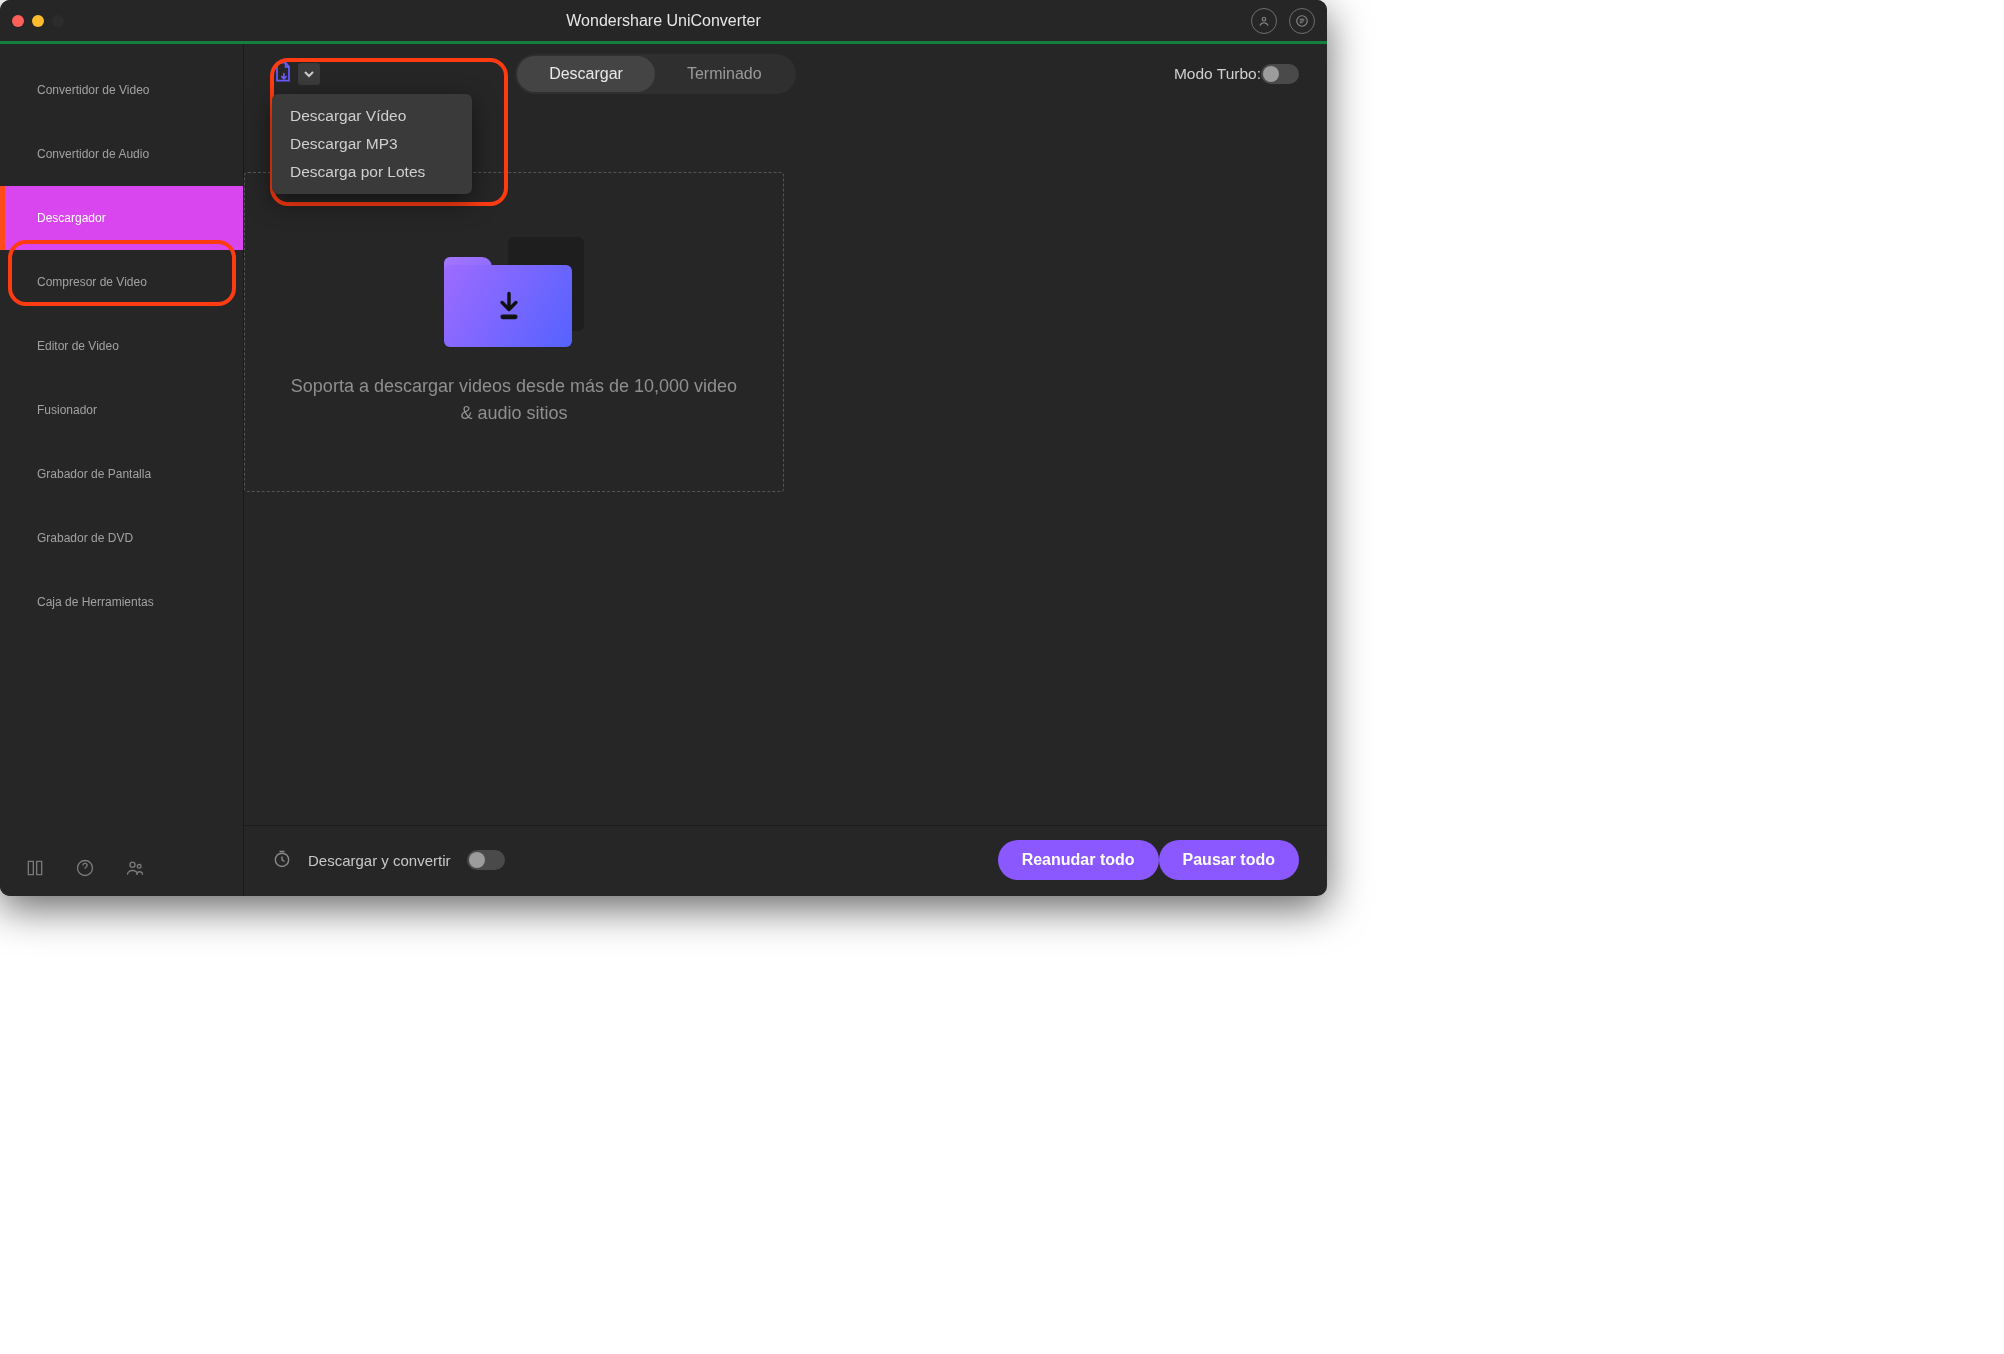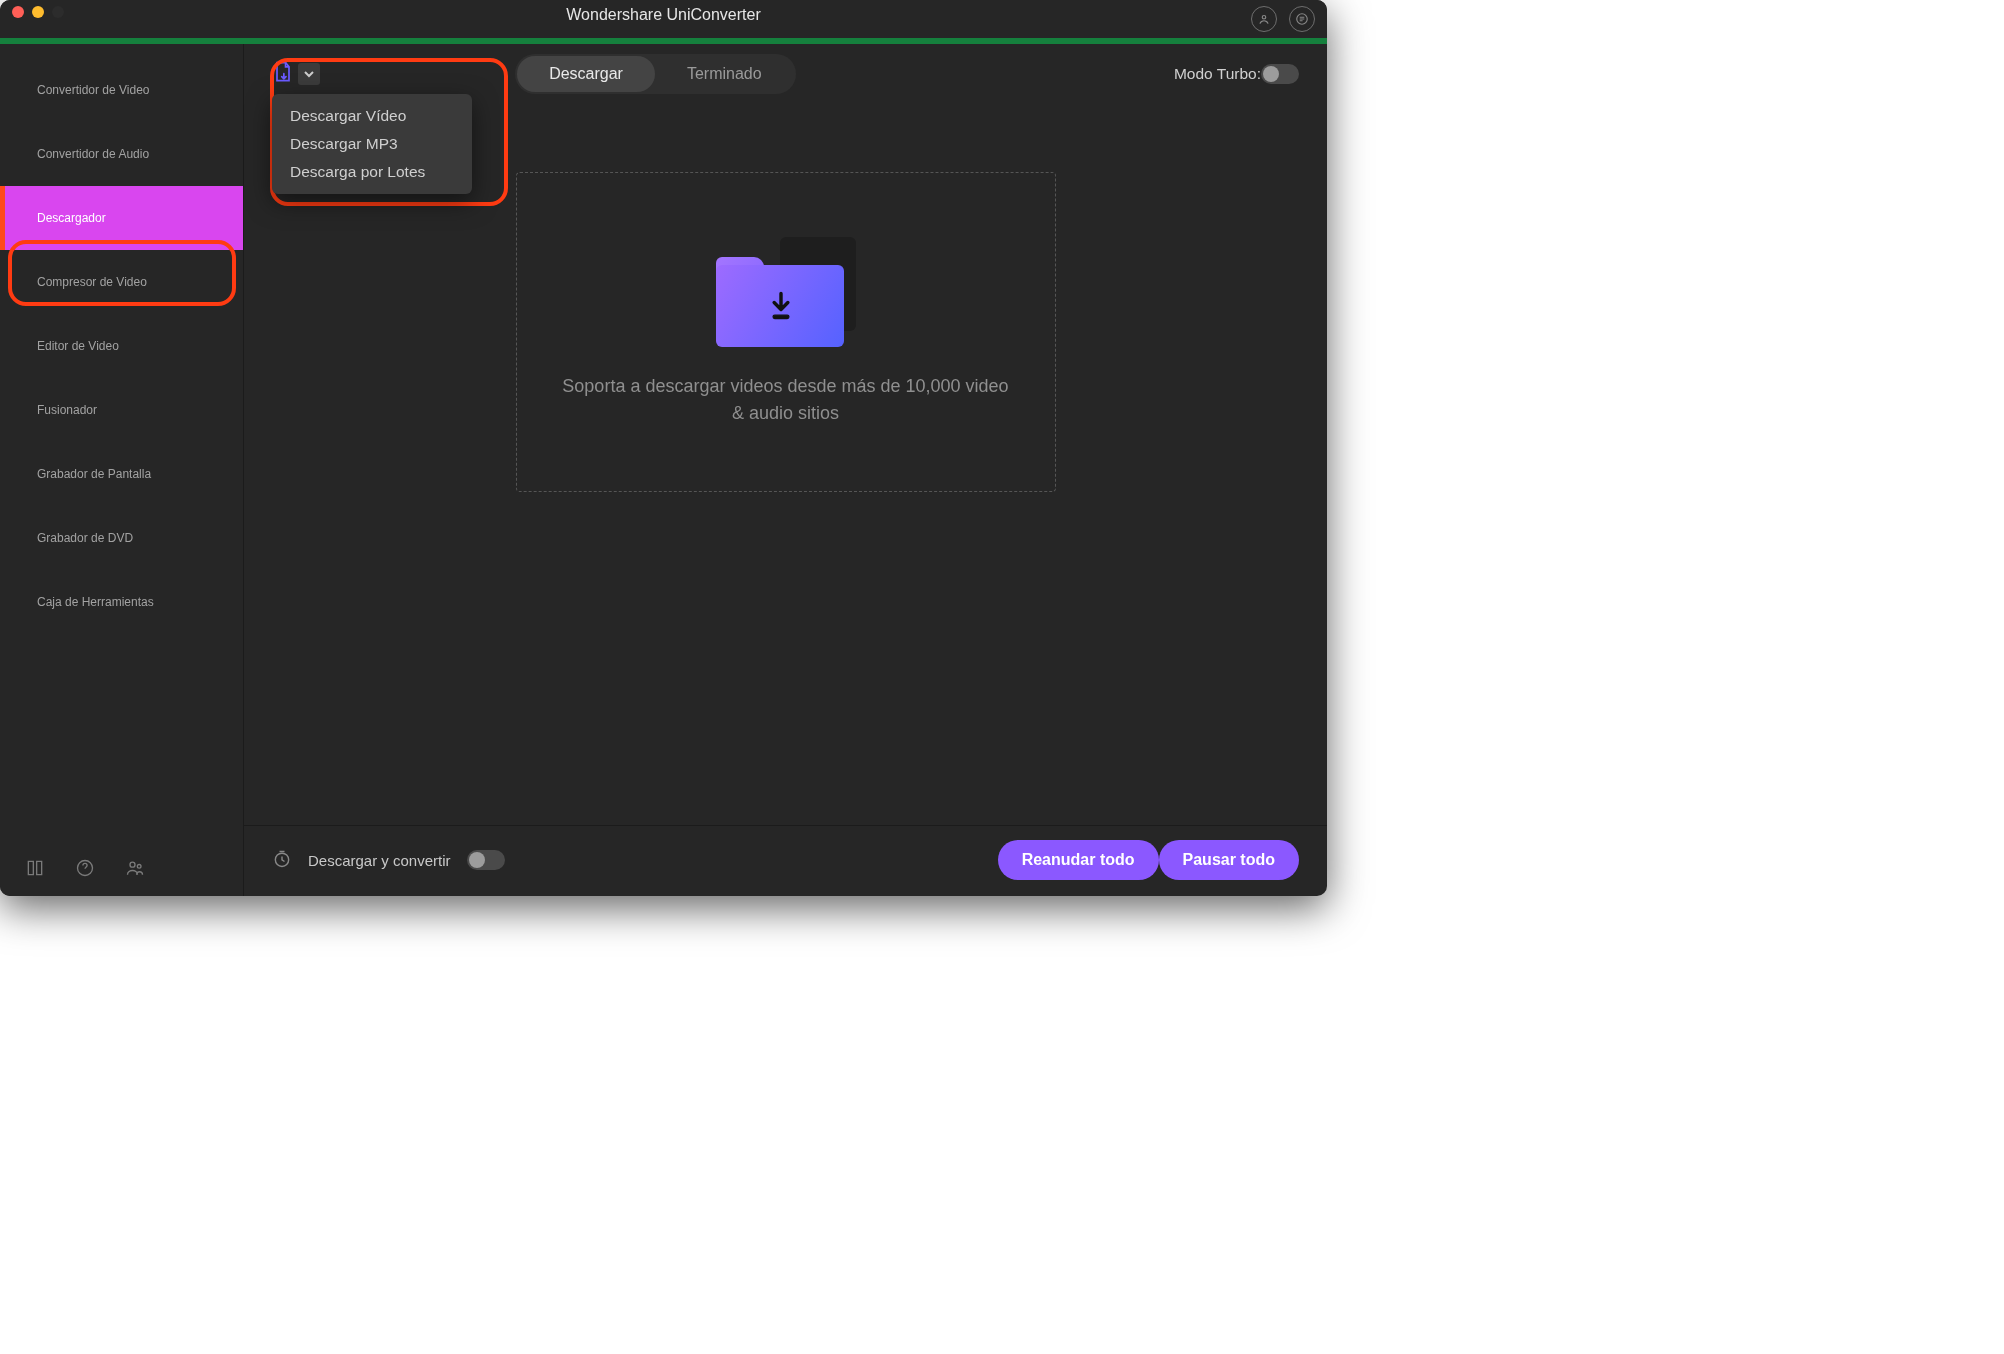--- a/index.html
+++ b/index.html
@@ -13,23 +13,24 @@
     box-shadow: 0 12px 40px rgba(0,0,0,.6);
     display: flex;
     flex-direction: column;
     position: relative;
   }
   
   .titlebar {
     height: 44px;
     background: #262626;
     display: flex;
+    align-items: center;
     padding: 6px 12px;
     position: relative;
-    border-bottom: 6px solid #15803d;
+    border-bottom: 3px solid #15803d;
   }
   .traffic-lights { display: flex; gap: 8px; }
   .traffic-lights .dot { width: 12px; height: 12px; border-radius: 50%; }
   .dot.close { background:#ff5f57; }
   .dot.minimize { background:#febc2e; }
   .dot.maximize { background:#2c2c2c; }
   .titlebar .title {
     position: absolute; left: 0; right: 0; text-align: center;
     color:#e6e6e6; font-size:16px; pointer-events:none;
   }
@@ -117,21 +118,21 @@
   .turbo-label { color:#d0d0d0; font-size:15.5px; }
   .toggle {
     width:38px; height:20px; background:#4a4a4a; border-radius:20px;
     position:relative; cursor:pointer;
   }
   .toggle .knob {
     position:absolute; top:2px; left:2px; width:16px; height:16px;
     background:#9c9c9c; border-radius:50%;
   }
 
-  .content { flex:1; display:flex; align-items:flex-start; justify-content:center; padding-top:68px; }
+  .content { flex:1; display:flex; align-items:flex-start; justify-content:flex-start; padding-top:68px; }
   .dropzone {
     width:540px; height:320px; border:1px dashed #555; border-radius:4px;
     display:flex; flex-direction:column; align-items:center; justify-content:center;
     gap:26px;
   }
   .folder-illus { width:140px; height:110px; position:relative; }
   .folder-back {
     position:absolute; right:0; top:0; width:76px; height:94px;
     background:#1e1e1e; border-radius:6px;
   }

